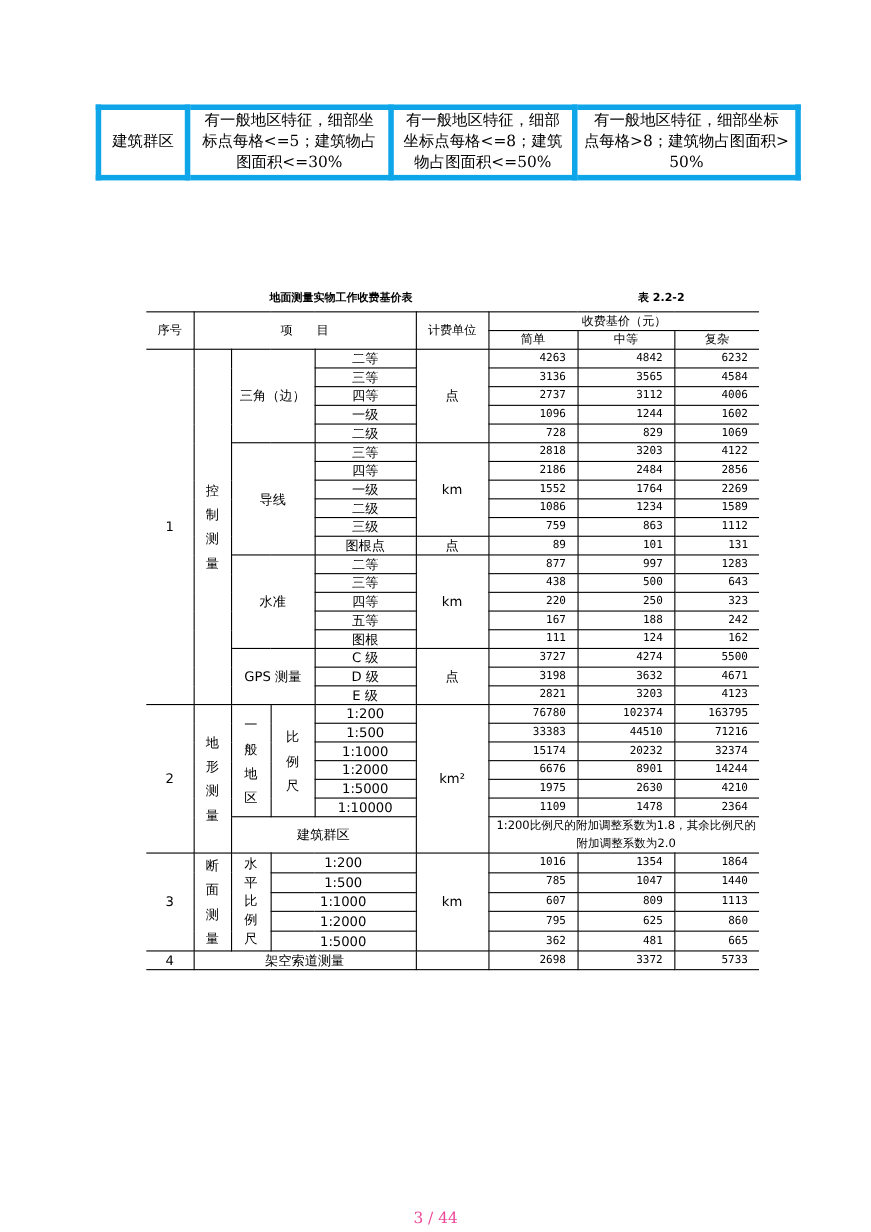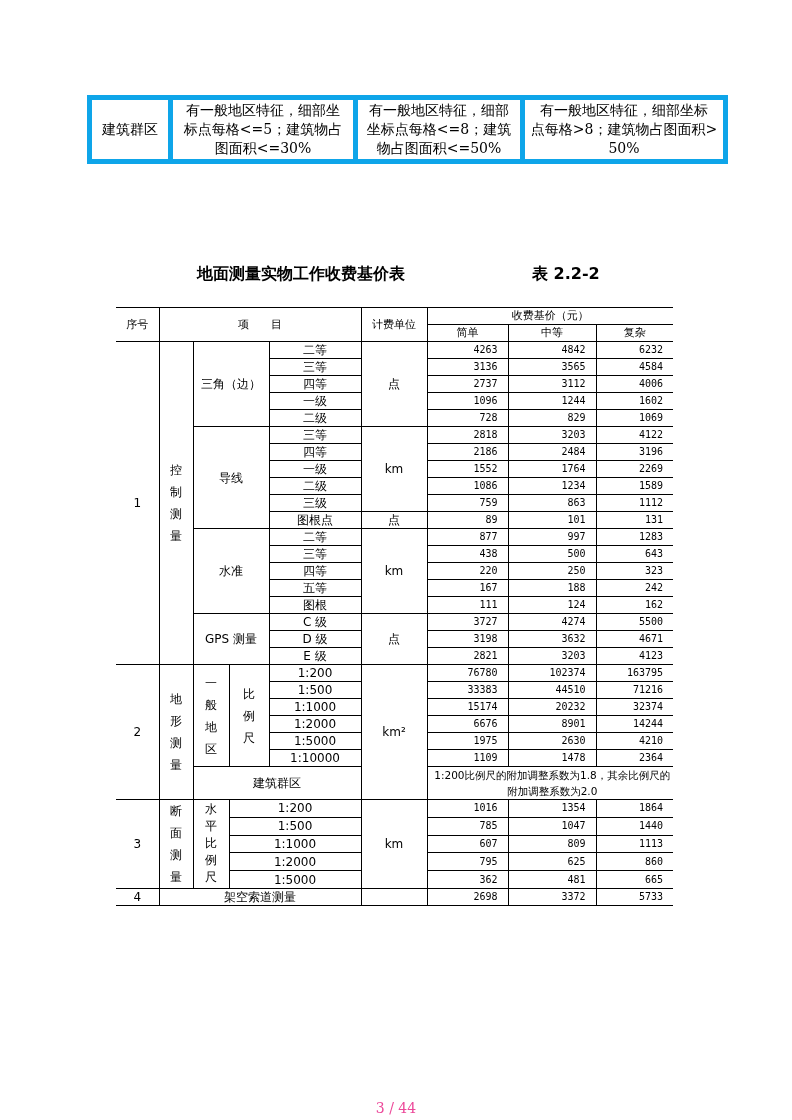--- a/index.html
+++ b/index.html
@@ -2,23 +2,23 @@
 <html><head>
 <meta charset="utf-8">
 <style>
   html, body { margin: 0; padding: 0; background: #ffffff; }
   body { width: 792px; height: 1120px; position: relative; overflow: hidden;
          font-family: "DejaVu Sans", sans-serif; color: #000; }
   .top-table { position: absolute; left: 87px; top: 95px; border-collapse: collapse;
                font-family: "DejaVu Serif", serif; font-size: 14px; line-height: 19px; }
   .top-table td { border: 5px solid #0ea5e9; text-align: center; vertical-align: middle; padding: 0; }
   .title { position: absolute; top: 264px; font-family: "DejaVu Sans", sans-serif;
-           font-weight: bold; font-size: 16px; white-space: nowrap; }
-  .main { position: absolute; left: 116px; top: 283px; border-collapse: collapse;
-          table-layout: fixed; font-size: 10px; margin-top: 24px; }
+           font-weight: bold; font-size: 10px; white-space: nowrap; margin-left: 48px; }
+  .main { position: absolute; left: 133px; top: 283px; border-collapse: collapse;
+          table-layout: fixed; font-size: 10px; }
   .main td { border: 1px solid #000; padding: 0; height: 16px; text-align: center;
              vertical-align: middle; white-space: nowrap; overflow: hidden; line-height: 12px; }
   .main td.num { text-align: right; padding-right: 10px; font-family: "DejaVu Sans Mono", monospace; font-size: 10px; }
   .main td.nb-left { border-left: none; }
   .main td.noborder-r { border-right: none; }
   .main tr.hdr td { font-size: 11px; }
   .vert { display: inline-block; width: 14px; white-space: normal; line-height: 22px; font-size: 12px; text-align: center; }
   .vert-tight { display: inline-block; width: 14px; white-space: normal; line-height: 17px; font-size: 12px; font-family: Liberation Mono, monospace; }
   .note { text-align: left; white-space: normal !important; font-size: 10.5px; line-height: 16px !important; padding-left: 4px !important; }
   .lbl { font-size: 12px; }
@@ -119,21 +119,21 @@
     <td class="lbl">三等</td>
     <td rowspan="5" class="lbl">km</td>
     <td class="num">2818</td>
     <td class="num">3203</td>
     <td class="num noborder-r">4122</td>
   </tr>
   <tr>
     <td class="lbl">四等</td>
     <td class="num">2186</td>
     <td class="num">2484</td>
-    <td class="num noborder-r">3196</td>
+    <td class="num noborder-r">2856</td>
   </tr>
   <tr>
     <td class="lbl">一级</td>
     <td class="num">1552</td>
     <td class="num">1764</td>
     <td class="num noborder-r">2269</td>
   </tr>
   <tr>
     <td class="lbl">二级</td>
     <td class="num">1086</td>

